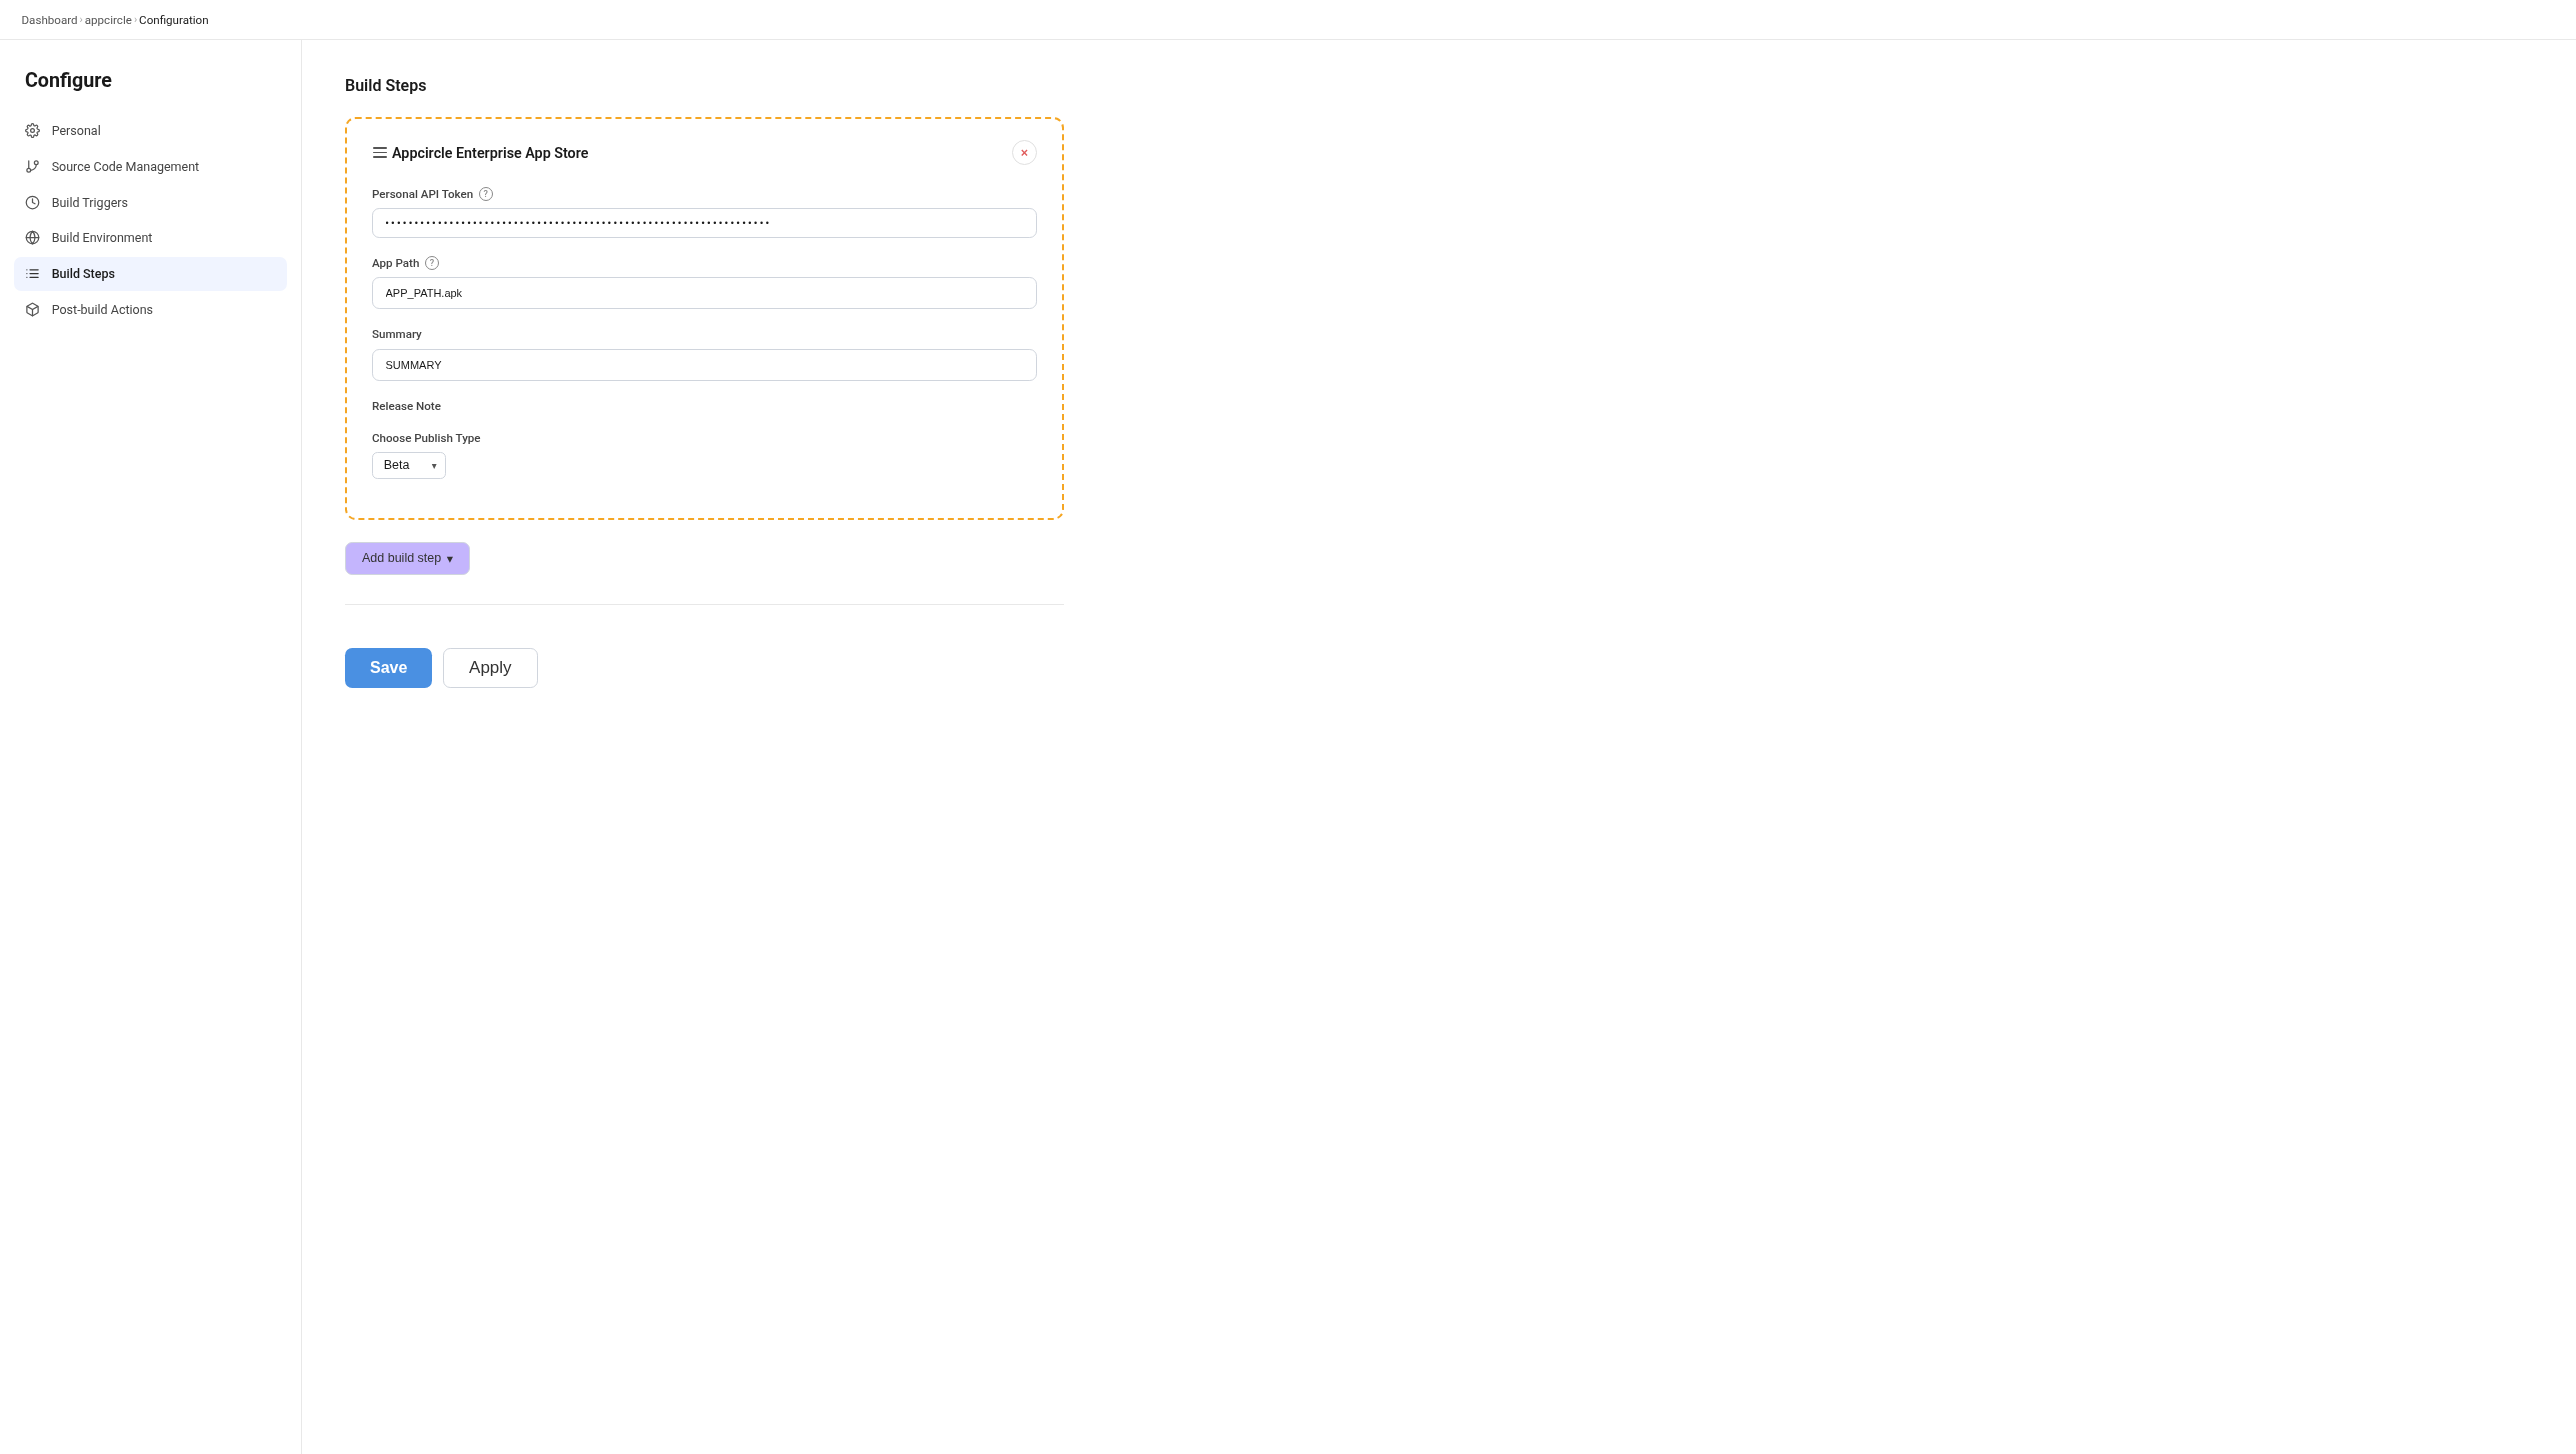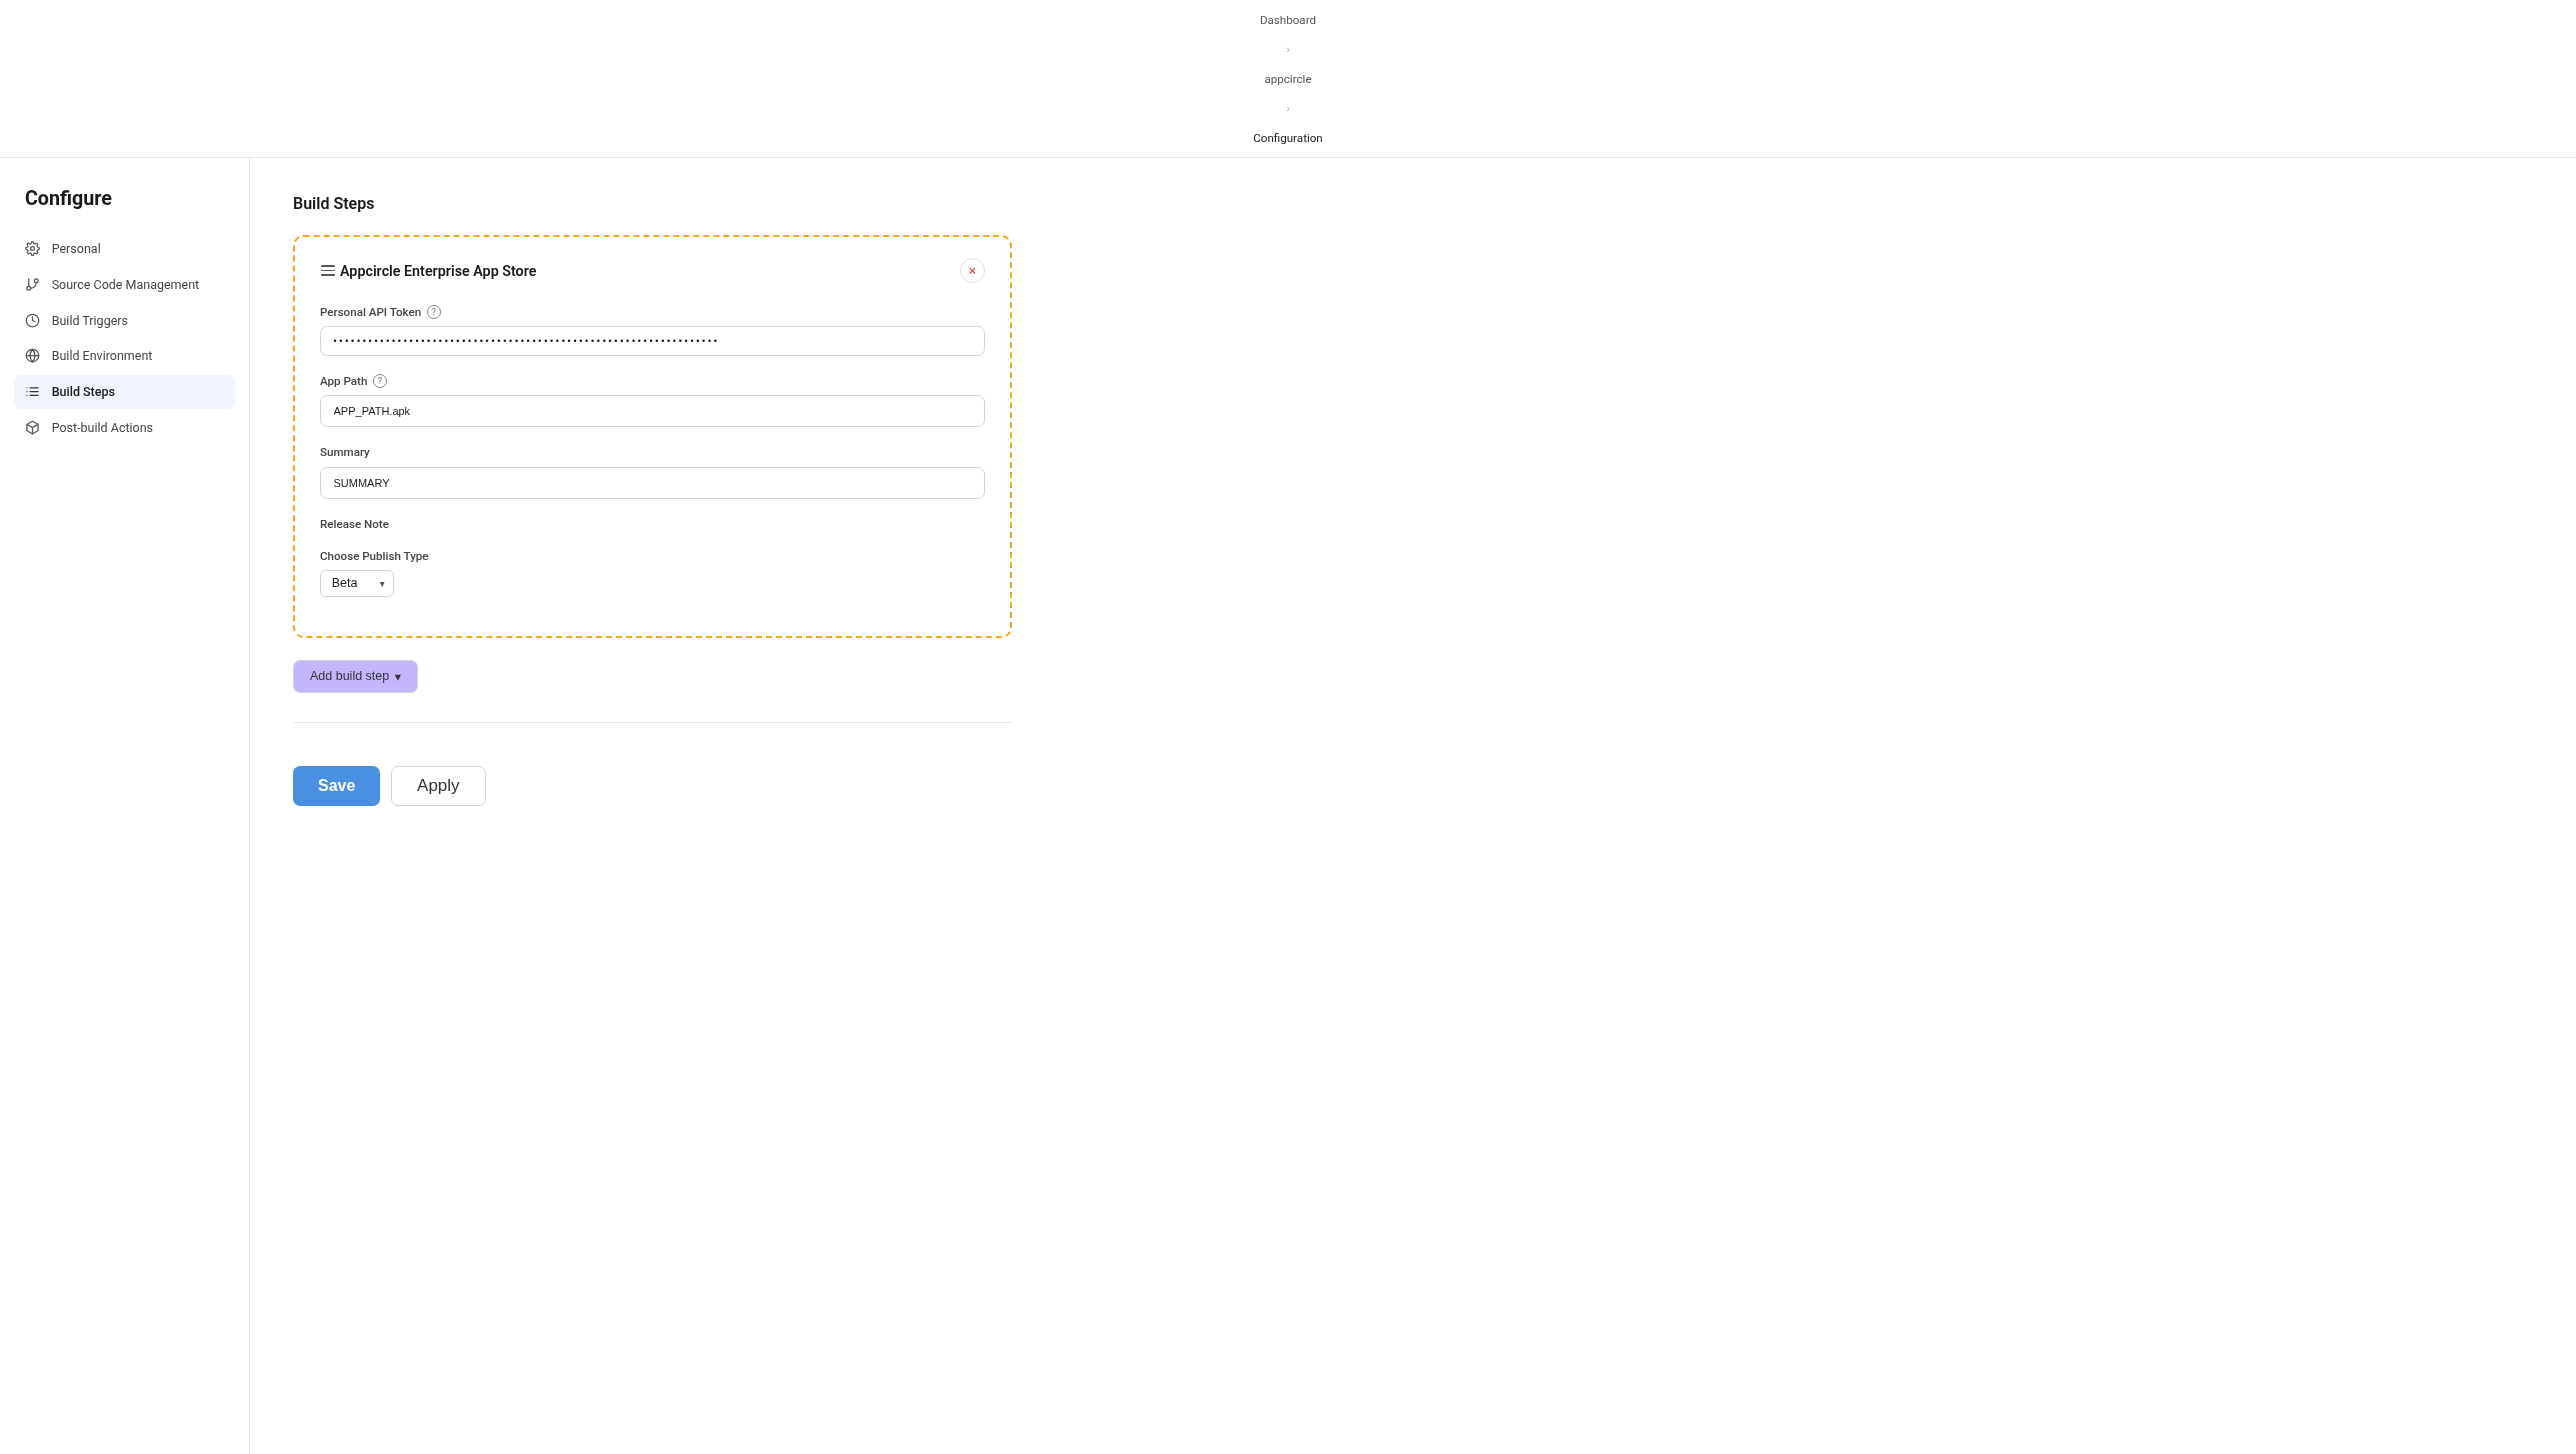--- a/index.html
+++ b/index.html
@@ -12,22 +12,21 @@
 
     
     .breadcrumb {
       display: flex;
       align-items: center;
       padding: 12.5px 21.5px;
       background: #fff;
       border-bottom: 0.9px solid #e8e8e8;
       font-size: 11.6px;
       color: #555;
-      gap: 16px;
-      flex-direction: column;
+      gap: 2px;
     }
     .breadcrumb-separator {
       color: #aaa;
       font-size: 10.7px;
     }
     .breadcrumb-item {
       color: #555;
     }
     .breadcrumb-item.active {
       color: #1a1a1a;
@@ -35,21 +34,21 @@
 
     
     .main-layout {
       display: flex;
       min-height: calc(100vh - 40px);
       background: #fff;
     }
 
     
     .sidebar {
-      width: 250px;
+      width: 302px;
       flex-shrink: 0;
       padding: 29px 14.3px;
       border-right: 0.9px solid #e8e8e8;
     }
     .sidebar-title {
       font-size: 19.7px;
       font-weight: 700;
       padding: 0 10.7px 21.5px 10.7px;
       color: #1a1a1a;
     }

